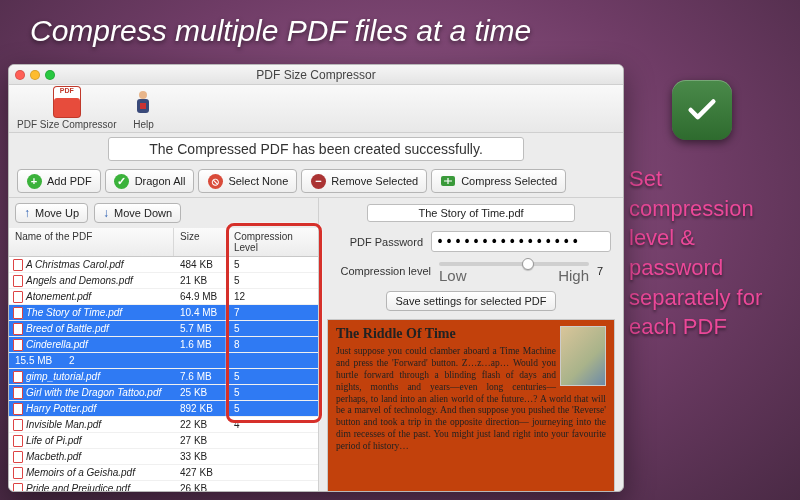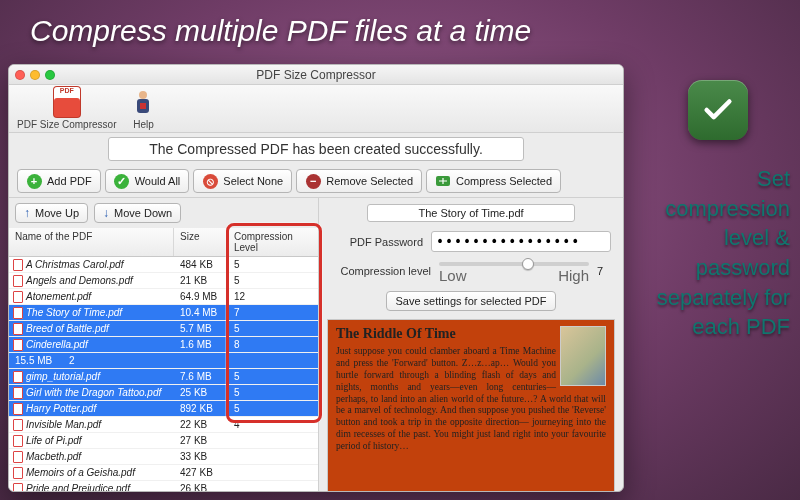--- a/index.html
+++ b/index.html
@@ -12,25 +12,25 @@
     color: #fff;
     font-size: 30px;
     font-weight: 400;
     text-align: left;
     padding: 14px 0 10px 30px;
     text-shadow: 0 2px 4px rgba(0,0,0,.5);
     font-style: italic;
   }
   .side-panel {
     position: absolute;
-    right: 0;
+    right: 16px;
     top: 80px;
     width: 165px;
-    text-align: right;
-    color: #0f766e;
+    text-align: left;
+    color: #ec4899;
   }
   .check-badge {
     width: 60px; height: 60px;
     margin: 0 auto 24px;
     background: linear-gradient(#4a8a4a,#2e6b2e);
     border-radius: 14px;
     display: flex; align-items: center; justify-content: center;
     box-shadow: 0 3px 8px rgba(0,0,0,.5), inset 0 1px 0 rgba(255,255,255,.25);
   }
   .check-badge svg { width: 34px; height: 34px; }
@@ -190,21 +190,21 @@
     <button class="mac-btn">
       <span class="ic">
           <span class="circ grn">+</span>
         </span>
       <span>Add PDF</span>
     </button>
     <button class="mac-btn">
       <span class="ic">
           <span class="circ grn">✓</span>
         </span>
-      <span>Would All</span>
+      <span>Dragon All</span>
     </button>
     <button class="mac-btn">
       <span class="ic">
           <span class="circ red">⦸</span>
         </span>
       <span>Select None</span>
     </button>
     <button class="mac-btn">
       <span class="ic">
           <span class="circ darkred">−</span>

